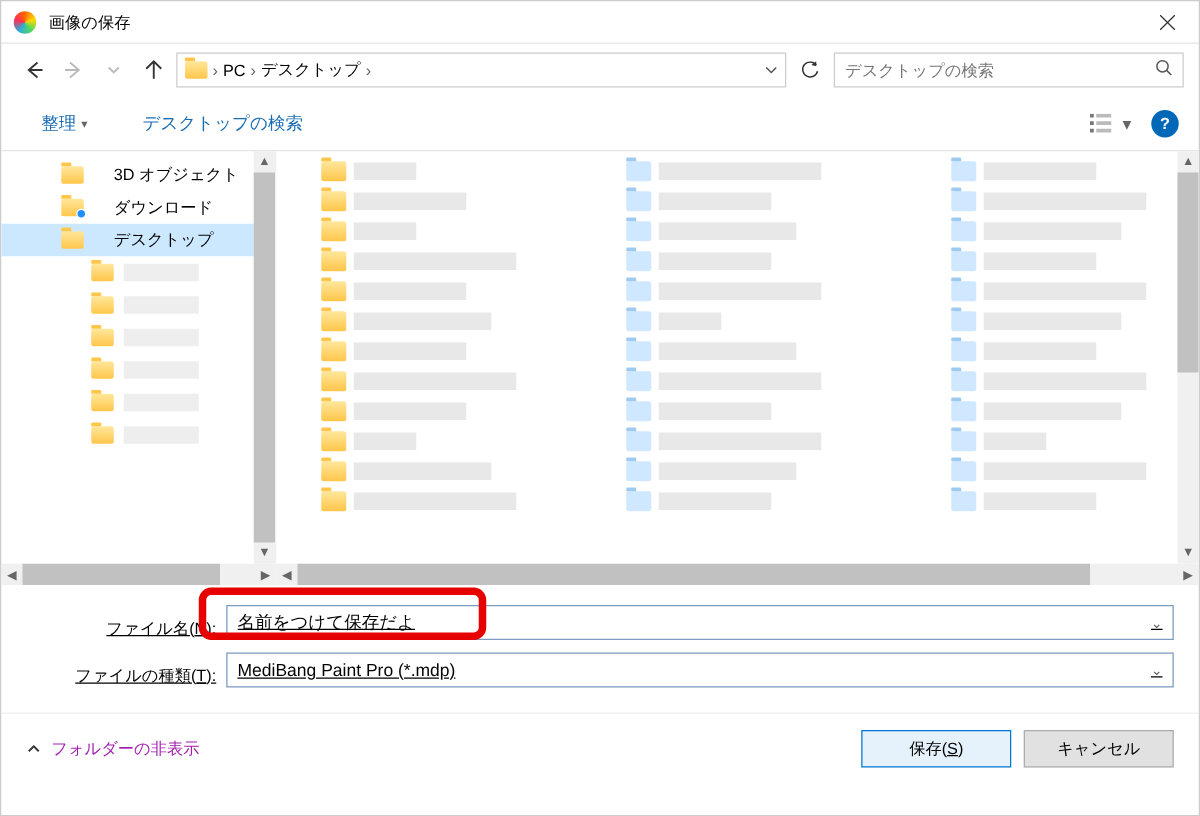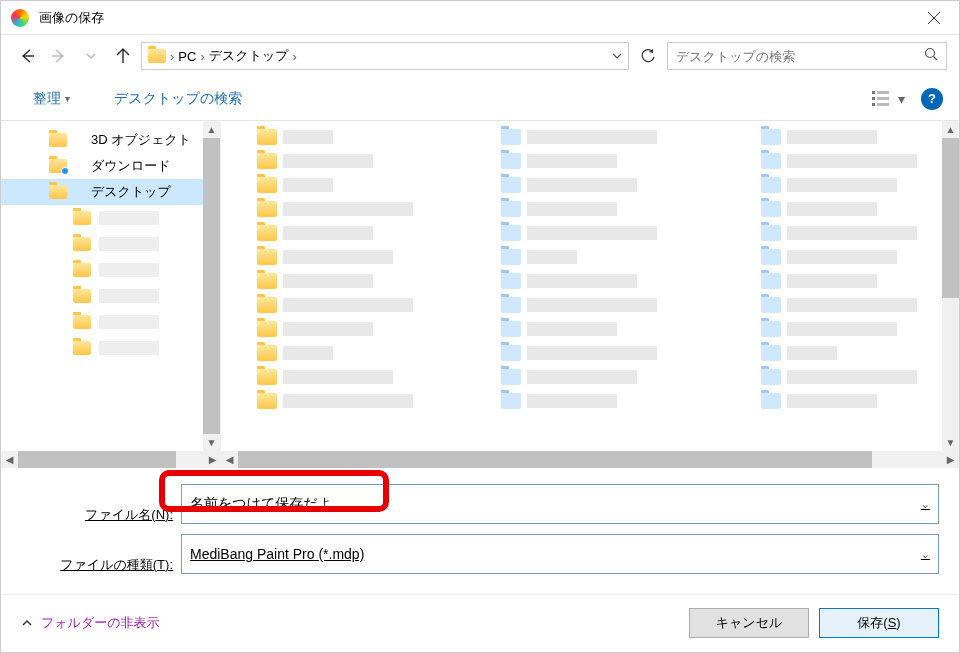--- a/index.html
+++ b/index.html
@@ -72,21 +72,21 @@
 .hs-file { flex:1; background:#f0f0f0; display:flex; }
 .hs-row .arr { width:17px; display:flex; align-items:center; justify-content:center; color:#666; font-size:10px; cursor:pointer;}
 .hs-row .track { flex:1; position:relative; }
 .hs-row .thumb { position:absolute; top:0; bottom:0; background:#c1c1c1; }
 
 
 .form { padding: 16px 20px 10px 20px; }
 .form-row { display:flex; align-items:flex-end; margin-bottom: 10px; text-decoration: underline; }
 .form-label { width: 160px; text-align:right; font-size:13px; padding-right: 8px; }
 .form-label u { text-decoration: underline; }
-.combo { flex:1; height: 40px; border:1px solid #7a9ac0; display:flex; align-items:center; padding: 0 8px; background:#fff; position:relative;}
+.combo { flex:1; height: 28px; border:1px solid #7a9ac0; display:flex; align-items:center; padding: 0 8px; background:#fff; position:relative;}
 .combo input { border:none; outline:none; flex:1; font-size:14px; background:transparent; }
 .combo .caret { color:#555; font-size:11px; }
 .combo.type { border:1px solid #7a9ac0; }
 .combo.type .val { flex:1; font-size:14px; }
 
 .highlight-box { position:absolute; border: 6px solid #e60000; border-radius: 10px; pointer-events:none; }
 
 
 .bottom { height: 56px; border-top: 1px solid #eee; display:flex; align-items:center; padding: 0 20px; }
 .hide-folders { display:flex; align-items:center; gap:8px; font-size:13px; cursor:pointer; color:#a21caf; }
@@ -421,21 +421,21 @@
 </div>
 
 <div class="bottom">
   <div class="hide-folders">
     <svg width="12" height="12" viewBox="0 0 12 12">
         <path d="M2 8 L6 4 L10 8" stroke="#333" stroke-width="1.5" fill="none"></path>
       </svg>
     <span>フォルダーの非表示</span>
   </div>
   <div class="bottom-spacer"></div>
-  <div class="btn">
-      <span>キャンセル</span>
-    </div>
   <div class="btn primary">
       <span>保存(</span>
       <u>S</u>
       <span>)</span>
     </div>
+  <div class="btn">
+      <span>キャンセル</span>
+    </div>
 </div>
 
 </body></html>

